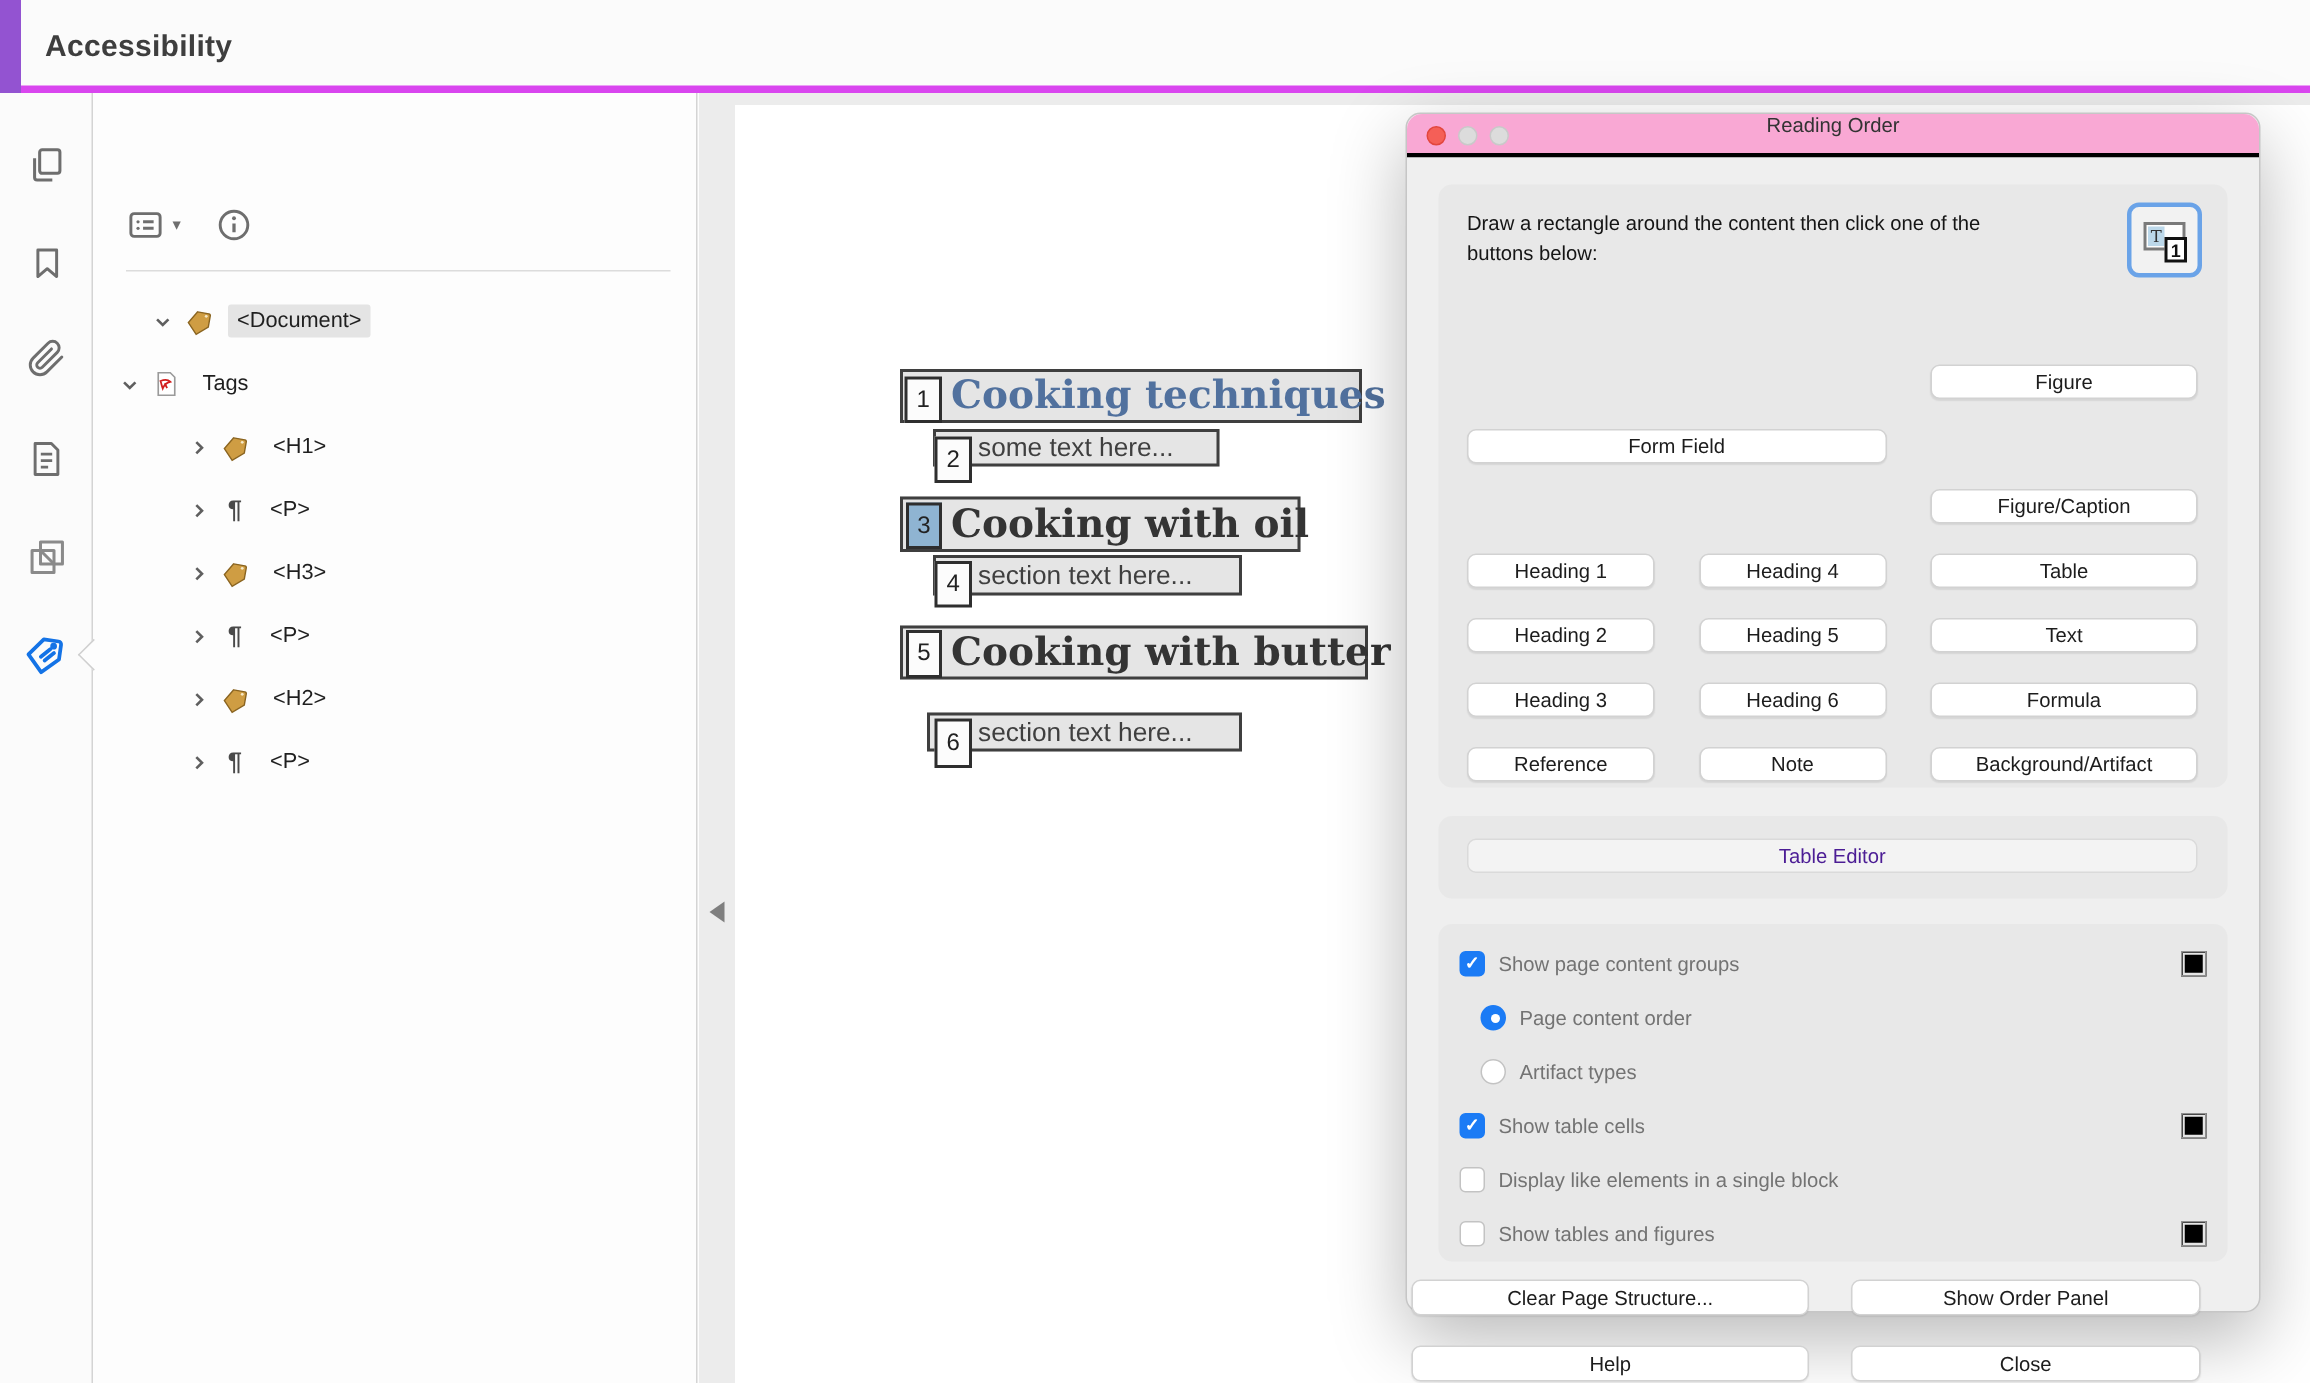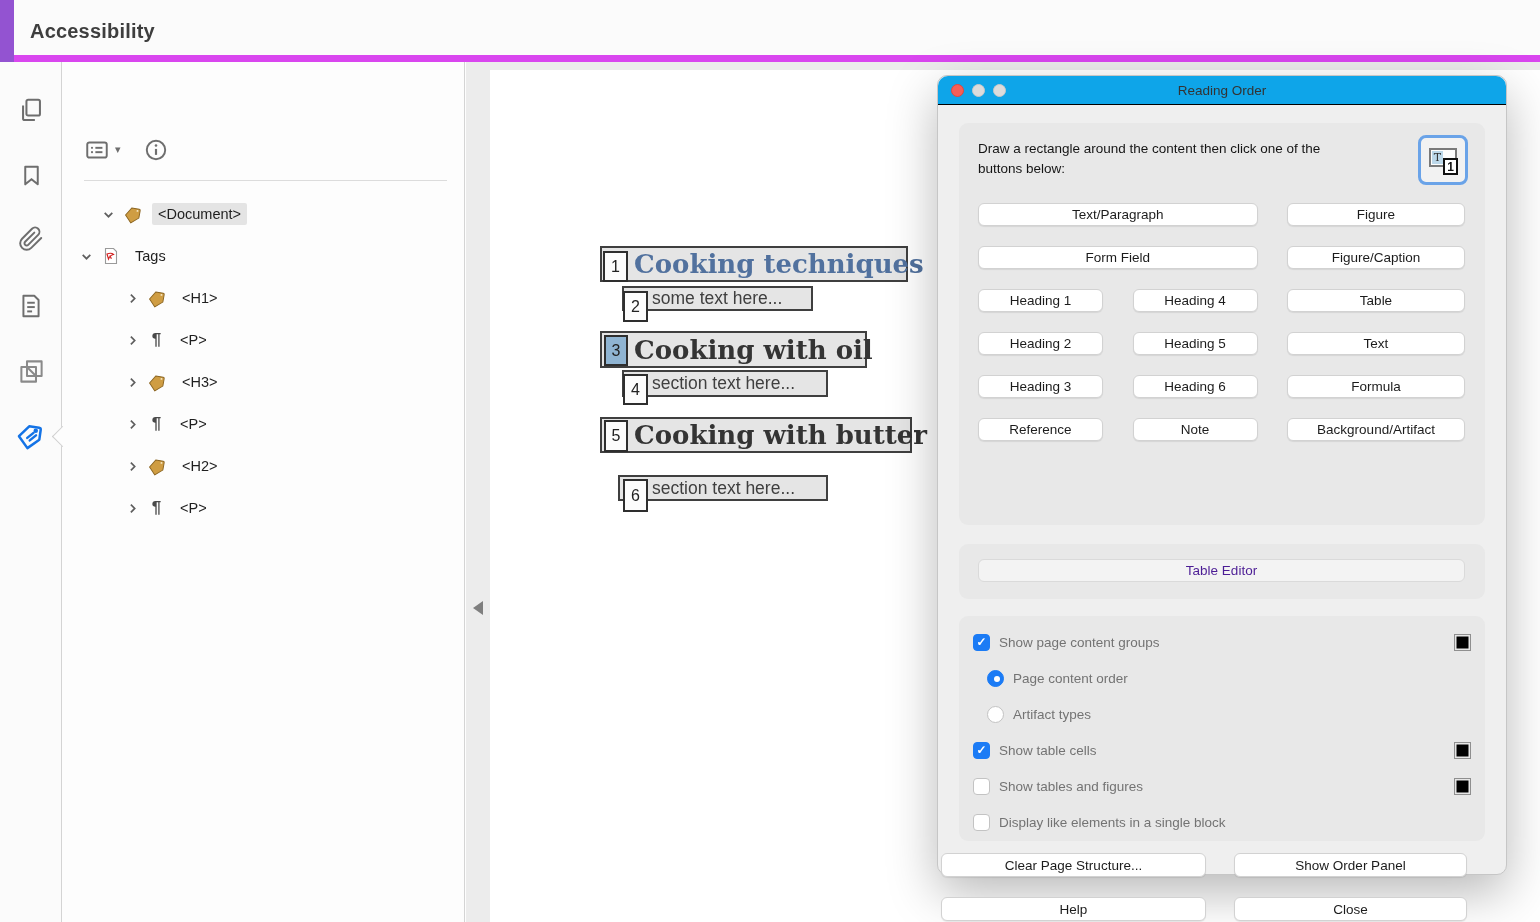--- a/index.html
+++ b/index.html
@@ -1,21 +1,21 @@
 <!DOCTYPE html>
 <html><head>
 <meta charset="utf-8">
 <style>
   * { margin:0; padding:0; box-sizing:border-box; }
   html,body { width:1540px; height:922px; overflow:hidden;
     font-family:"Liberation Sans", sans-serif; background:#fdfdfd; }
 
   
   .app-header { position:absolute; left:0; top:0; width:1540px; height:62px;
-    background:#fbfbfb; border-bottom:7px solid #d946ef; z-index:5; }
+    background:#fbfbfb; border-bottom:5px solid #d946ef; z-index:5; }
   .accent-bar { position:absolute; left:0; top:0; width:14px; height:62px; background:#9353d1; }
   .app-title { position:absolute; left:30px; top:0; height:62px; display:flex; align-items:center;
     font-size:20px; font-weight:bold; color:#3e3e3e; letter-spacing:.2px; }
 
   
   .rail { position:absolute; left:0; top:62px; width:62px; height:860px;
     background:#fbfbfb; border-right:1px solid #d4d4d4; z-index:4; }
   .rail-btn { position:absolute; left:0; width:62px; height:44px; display:flex;
     align-items:center; justify-content:center; color:#6e6e6e; cursor:pointer; }
   .rail-btn svg { display:block; }
@@ -60,23 +60,23 @@
   .body-text { font-size:17.5px; color:#3f3f3f; }
   .num-badge { position:absolute; background:#fcfcfc; border:2px solid #2e2e2e;
     display:flex; align-items:center; justify-content:center;
     font-size:16px; color:#222; z-index:3; }
   .num-badge.sel { background:#8fb4d2; }
 
   
   .dialog { position:absolute; left:937px; top:75px; width:570px; height:800px;
     background:#efefef; border:1px solid #c6c6c6; border-radius:10px;
     box-shadow:0 18px 50px rgba(0,0,0,.28); z-index:10; }
-  .dlg-titlebar { position:absolute; left:0; top:0; right:0; height:29px; background:#0ea5e9;
-    border-bottom:1px solid #000000; border-radius:10px 10px 0 0;
-    display:flex; align-items:center; justify-content:center; }
+  .dlg-titlebar { position:absolute; left:0; top:0; right:0; height:29px; background:#f9a8d4;
+    border-bottom:3px solid #000000; border-radius:10px 10px 0 0;
+    display:flex; justify-content:center; }
   .dlg-title { font-size:13.5px; color:#333; }
   .lights { position:absolute; left:13px; top:8px; display:flex; gap:8px; }
   .light { width:13px; height:13px; border-radius:50%; }
   .light.red { background:#f55f57; border:1px solid #e2463d; cursor:pointer; }
   .light.dim { background:#dcdcdc; border:1px solid #c9c9c9; }
 
   .groupbox { position:absolute; background:#e8e8e8; border-radius:9px; }
   .gb-main { left:21px; top:47px; width:526px; height:402px; padding:16px 19px; }
   .instruction { font-size:13.5px; color:#151515; line-height:1.45; width:400px; }
   .draw-icon-btn { position:absolute; right:17px; top:12px; width:50px; height:50px;
@@ -91,21 +91,21 @@
 
   .btn { background:#ffffff; border:1px solid #d2d2d2; border-radius:6px;
     box-shadow:0 1px 1px rgba(0,0,0,.08); font-size:13.5px; color:#1c1c1c;
     display:flex; align-items:center; justify-content:center; height:23px; cursor:pointer;
     font-family:"Liberation Sans", sans-serif; }
   .btn.disabled { color:#4c1d95; cursor:default; background:#f3f3f3; box-shadow:none; border-color:#dadada; }
 
   .tag-grid { position:absolute; left:19px; top:80px; width:487px;
     display:grid; grid-template-columns:125px 125px 178px; column-gap:29.5px; row-gap:20px; }
   .span2 { grid-column:1 / 3; }
-  .col3 { grid-column:3; }
+  .col3 { grid-column:3;margin-top:40px; }
 
   .gb-editor { left:21px; top:468px; width:526px; height:55px; padding:15px 19px; }
   .gb-editor .btn { width:487px; }
 
   .gb-checks { left:21px; top:540px; width:526px; height:225px; padding:8px 14px; }
   .check-row { height:36px; display:flex; align-items:center; gap:9px; }
   .check-row.indent { padding-left:14px; }
   .cb { width:17px; height:17px; border-radius:4px; border:1px solid #c3c3c3; background:#fff;
     display:flex; align-items:center; justify-content:center; cursor:pointer; flex:none; }
   .cb.on { background:#1b7bf5; border-color:#1b7bf5; color:#fff; font-size:12px; font-weight:bold; }
@@ -343,21 +343,20 @@
       <div>buttons below:</div>
     </div>
     <div class="draw-icon-btn">
       <div class="draw-art">
         <div class="draw-t">T</div>
       </div>
       <div class="draw-one">1</div>
     </div>
 
     <div class="tag-grid">
-      <div class="btn span2">Text/Paragraph</div>
       <div class="btn col3">Figure</div>
 
       <div class="btn span2">Form Field</div>
       <div class="btn col3">Figure/Caption</div>
 
       <div class="btn">Heading 1</div>
       <div class="btn">Heading 4</div>
       <div class="btn">Table</div>
 
       <div class="btn">Heading 2</div>
@@ -392,26 +391,26 @@
       <span class="radio"></span>
       <span class="check-label">Artifact types</span>
     </div>
     <div class="check-row">
       <span class="cb on">✓</span>
       <span class="check-label">Show table cells</span>
       <span class="swatch"></span>
     </div>
     <div class="check-row">
       <span class="cb"></span>
+      <span class="check-label">Display like elements in a single block</span>
+    </div>
+    <div class="check-row">
+      <span class="cb"></span>
       <span class="check-label">Show tables and figures</span>
       <span class="swatch"></span>
-    </div>
-    <div class="check-row">
-      <span class="cb"></span>
-      <span class="check-label">Display like elements in a single block</span>
     </div>
   </div>
 
   <div class="dlg-footer">
     <div class="btn">Clear Page Structure...</div>
     <div class="btn">Show Order Panel</div>
     <div class="btn">Help</div>
     <div class="btn">Close</div>
   </div>
 </div>

